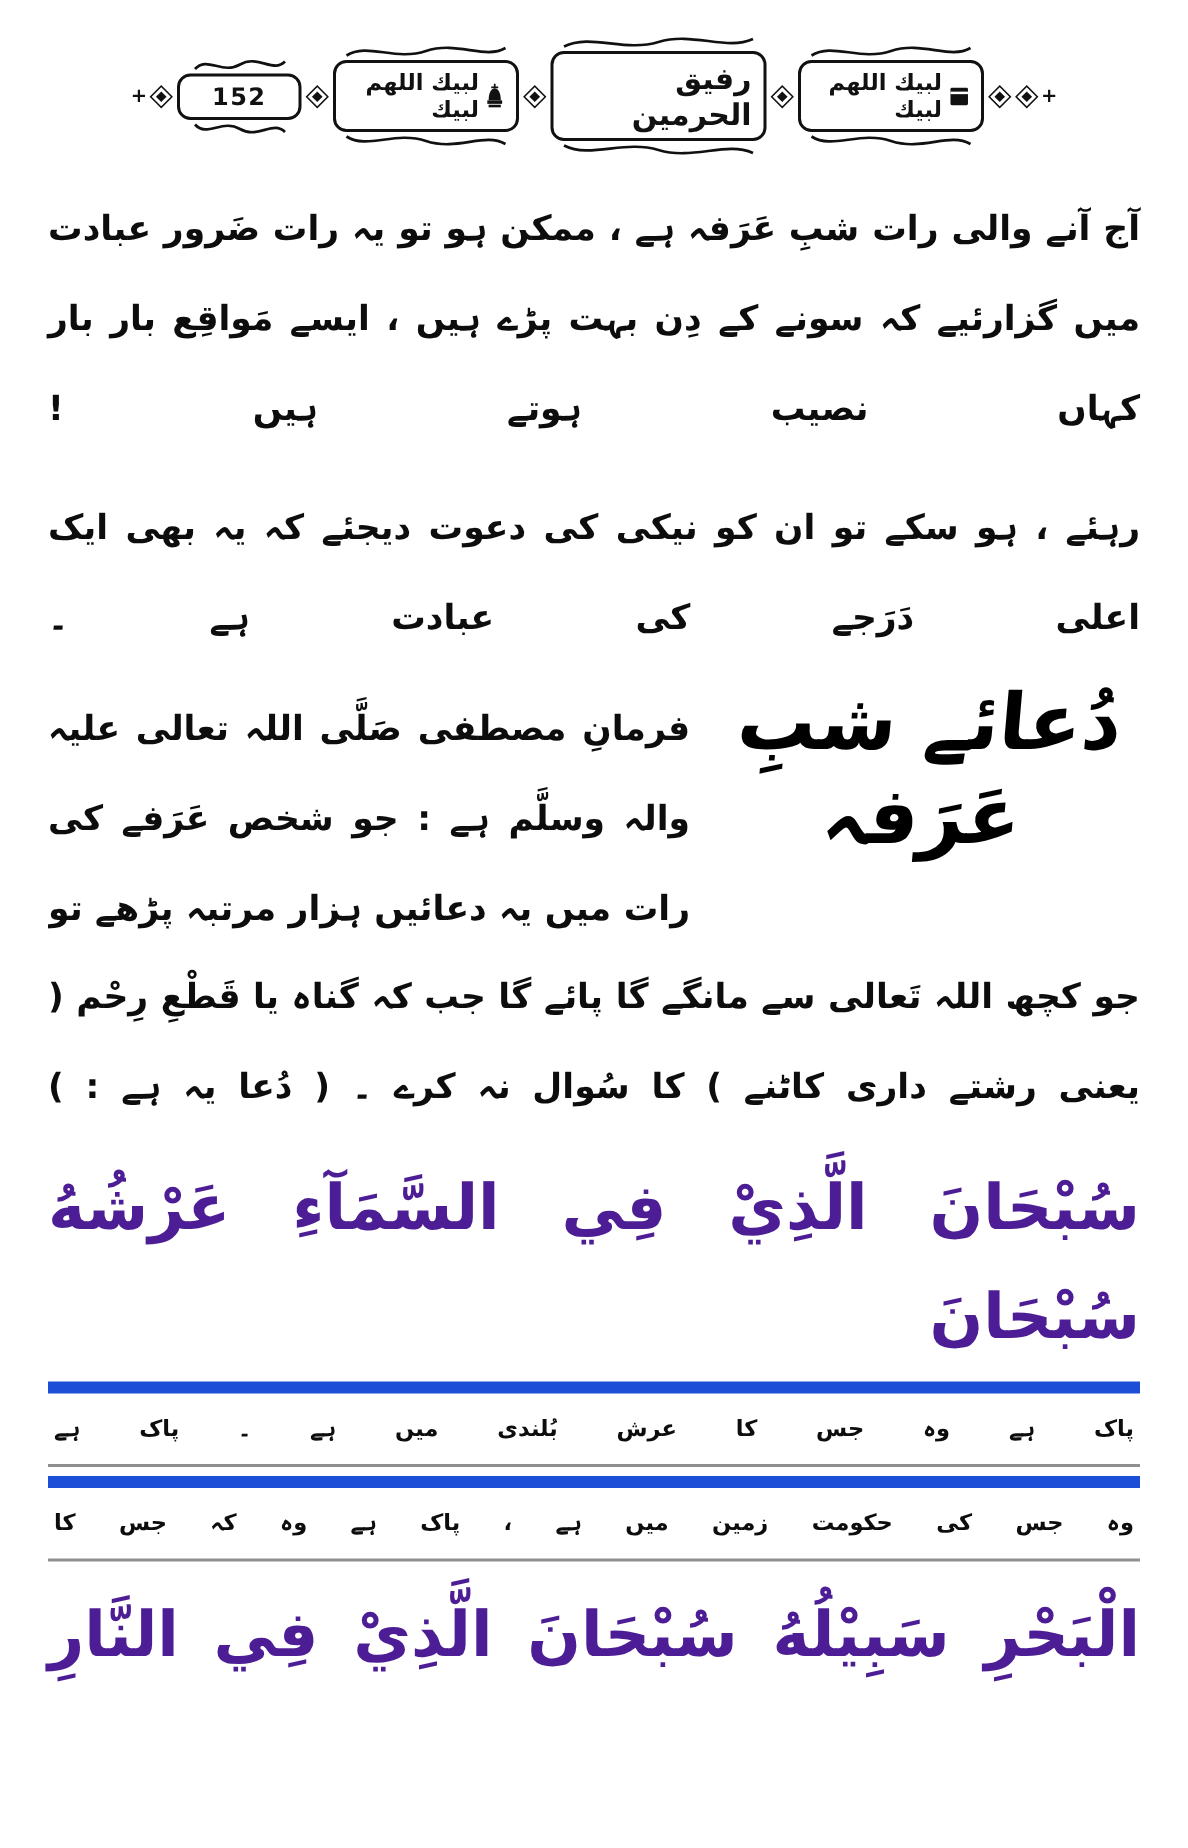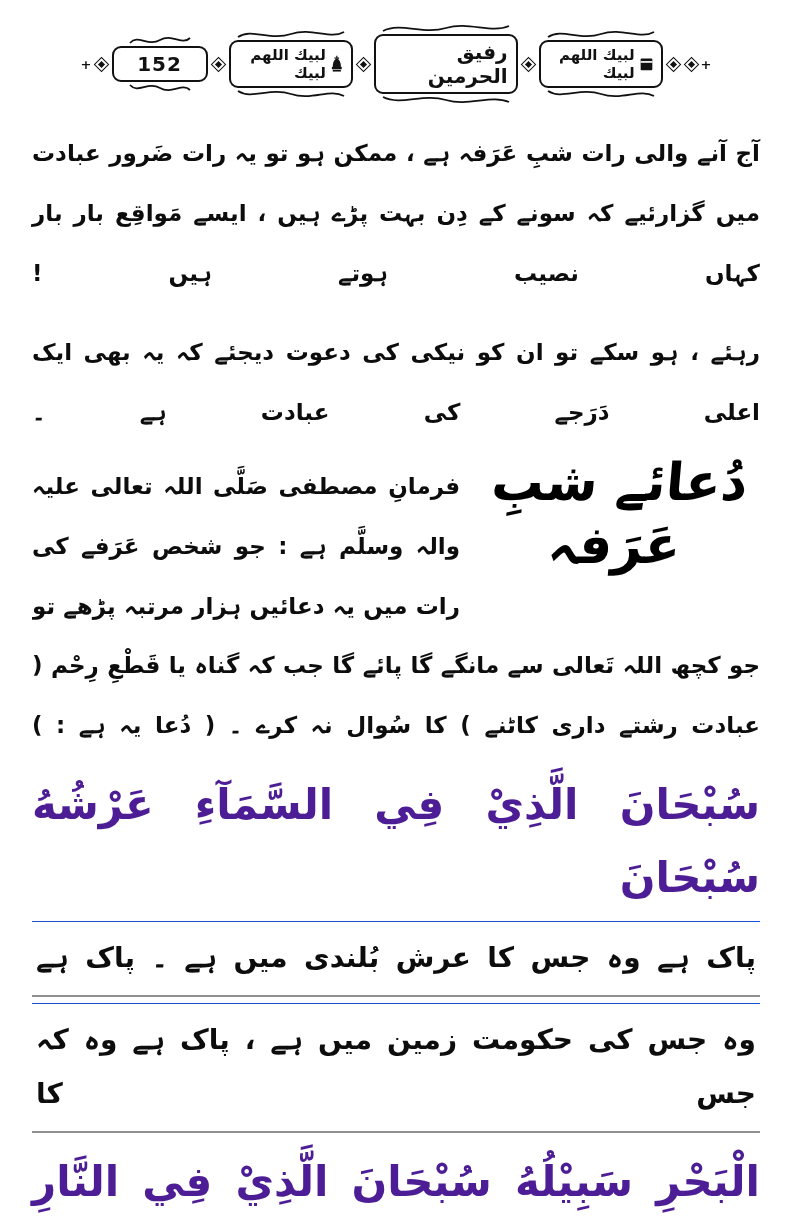--- a/index.html
+++ b/index.html
@@ -14,21 +14,21 @@
     display:flex;flex-direction:row;align-items:center;justify-content:center;
     gap:3px;margin-top:24px;direction:ltr;
   }
   .boxwrap{display:flex;flex-direction:column;align-items:center;gap:1px}
   .orn{display:block}
   .hbox{
     border:2.5px solid #111;border-radius:9px;background:#fff;
     display:flex;align-items:center;justify-content:center;gap:5px;
     padding:4px 8px;min-height:30px;box-sizing:border-box;
   }
-  .hbox.num{width:96px;font-size:20px;font-weight:bold;letter-spacing:1px}
+  .hbox.num{width:83px;font-size:16px;font-weight:bold;letter-spacing:1px}
   .hbox.labbaik{width:124px;font-size:15px;font-weight:bold;direction:rtl}
   .hbox.title{width:144px;font-size:20px;font-weight:bold;direction:rtl}
   .diamond{
     display:inline-block;width:9px;height:9px;border:1.6px solid #111;
     transform:rotate(45deg);position:relative;background:#fff;margin:0 2px;flex:none;
   }
   .diamond::after{content:"";position:absolute;inset:2px;background:#111}
   .endflourish{display:flex;align-items:center;gap:2px;font-weight:bold;font-size:13px}
 
   
@@ -46,22 +46,22 @@
   .secbody{font-size:23px;line-height:2.6;margin:6px 0 0}
 
   
   .verse{
     direction:rtl;text-align:justify;text-align-last:justify;
     font-size:42px;font-weight:bold;line-height:1.75;color:#4c1d95;
     margin:12px 0 0;
   }
   .trans{
     direction:rtl;text-align:justify;text-align-last:justify;
-    font-size:28px;line-height:1.95;font-weight:600;
-    border-top:1px solid #1d4ed8;border-bottom:2px solid #8f8f8f;
+    font-size:15px;line-height:1.95;font-weight:600;
+    border-top:8px solid #1d4ed8;border-bottom:2px solid #8f8f8f;
     padding:9px 4px;margin-top:6px;
   }
 </style>
 </head>
 <body>
 
 <div class="page">
 
   <header>
     <span class="endflourish">
@@ -139,21 +139,21 @@
   </header>
 
   <main>
 
     <p class="urdu para">آج آنے والی رات شبِ عَرَفہ ہے ، ممکن ہو تو یہ رات ضَرور عبادت میں گزارئیے کہ سونے کے دِن بہت پڑے ہیں ، ایسے مَواقِع بار بار کہاں نصیب ہوتے ہیں !</p>
 
     <p class="urdu para">رہئے ، ہو سکے تو ان کو نیکی کی دعوت دیجئے کہ یہ بھی ایک اعلی دَرَجے کی عبادت ہے ۔</p>
 
     <section class="duasec">
       <div class="bigheading">دُعائے شبِ عَرَفہ</div>
-      <p class="urdu secbody">فرمانِ مصطفی صَلَّی اللہ تعالی علیہ والہ وسلَّم ہے : جو شخص عَرَفے کی رات میں یہ دعائیں ہزار مرتبہ پڑھے تو جو کچھ اللہ تَعالی سے مانگے گا پائے گا جب کہ گناہ یا قَطْعِ رِحْم ( عبادت رشتے داری کاٹنے ) کا سُوال نہ کرے ۔ ( دُعا یہ ہے : )</p>
+      <p class="urdu secbody">فرمانِ مصطفی صَلَّی اللہ تعالی علیہ والہ وسلَّم ہے : جو شخص عَرَفے کی رات میں یہ دعائیں ہزار مرتبہ پڑھے تو جو کچھ اللہ تَعالی سے مانگے گا پائے گا جب کہ گناہ یا قَطْعِ رِحْم ( یعنی رشتے داری کاٹنے ) کا سُوال نہ کرے ۔ ( دُعا یہ ہے : )</p>
     </section>
 
     <div class="verse">سُبْحَانَ الَّذِيْ فِي السَّمَآءِ عَرْشُهُ سُبْحَانَ</div>
     <div class="trans urdu">پاک ہے وہ جس کا عرش بُلندی میں ہے ۔ پاک ہے</div>
 
     <div class="trans urdu">وہ جس کی حکومت زمین میں ہے ، پاک ہے وہ کہ جس کا</div>
 
     <div class="verse">الْبَحْرِ سَبِيْلُهُ سُبْحَانَ الَّذِيْ فِي النَّارِ</div>
 
   </main>

